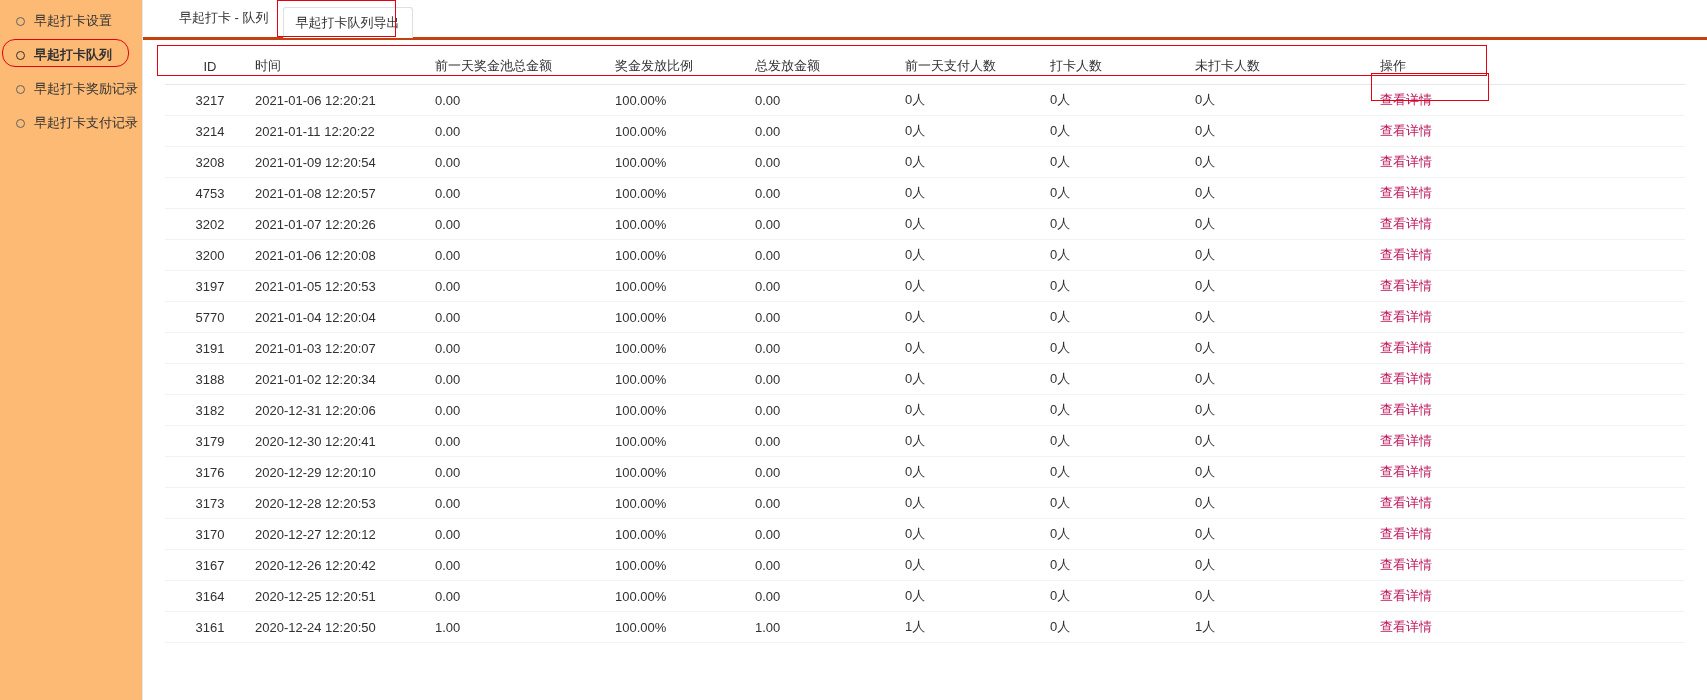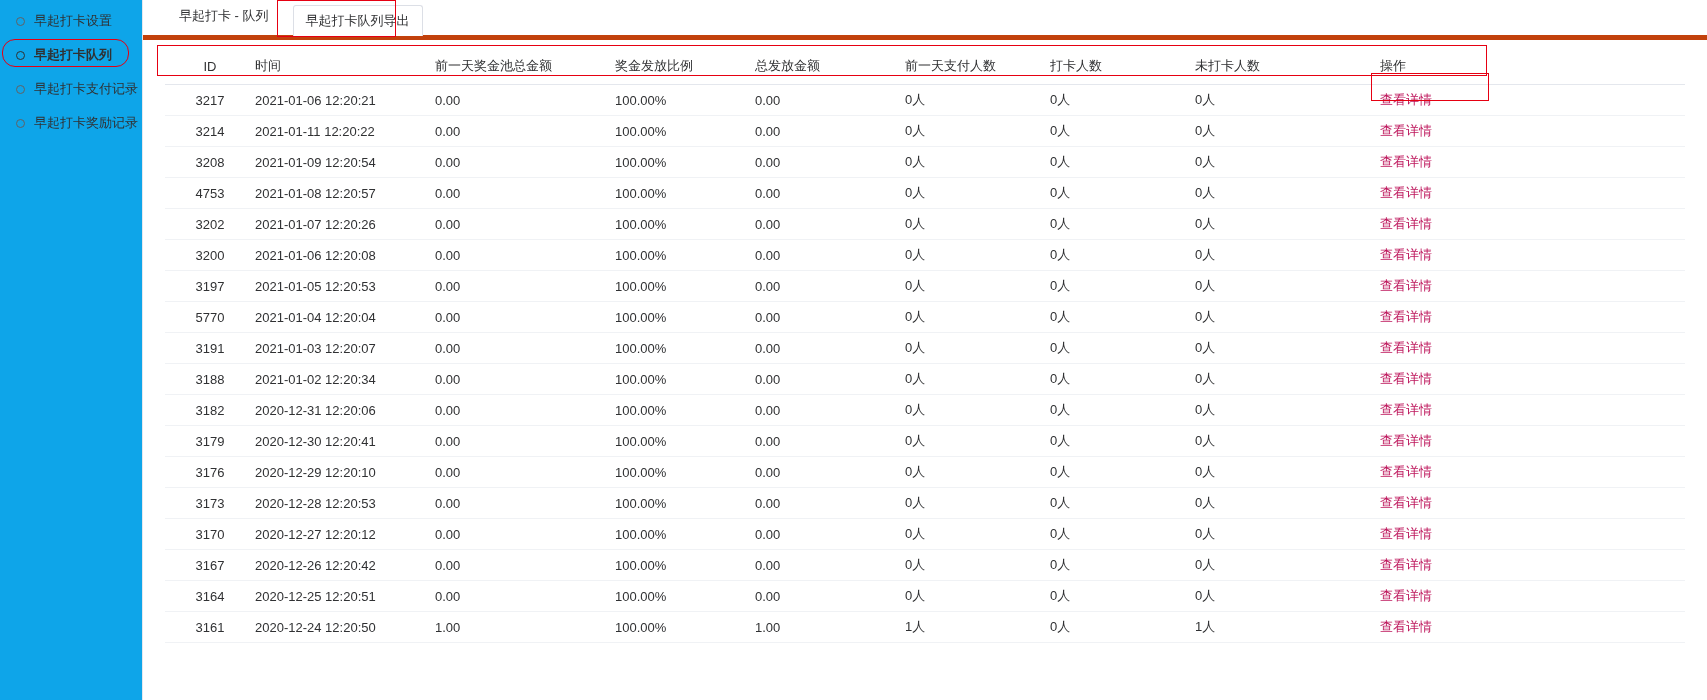--- a/index.html
+++ b/index.html
@@ -12,21 +12,21 @@
     color: #303133;
     overflow: hidden;
   }
   .app { display: flex; width: 1707px; height: 700px; position: relative; }
 
   
   .sidebar {
     width: 143px;
     min-width: 143px;
     height: 700px;
-    background: #0ea5e9;
+    background: #fdba74;
     border-right: 1px solid #e4e7ed;
     padding-top: 4px;
     position: relative;
   }
   .side-item {
     display: flex;
     align-items: center;
     height: 34px;
     padding-left: 16px;
     font-size: 13px;
@@ -53,34 +53,34 @@
   }
 
   
   .main { flex: 1; height: 700px; position: relative; background: #fff; }
 
   .tabbar {
     display: flex;
     align-items: flex-end;
     height: 40px;
     padding-left: 22px;
-    border-bottom: 5px solid #c2410c;
+    border-bottom: 3px solid #c2410c;
   }
   .tab {
     font-size: 13px;
     color: #303133;
     padding: 0 14px 10px 14px;
     cursor: pointer;
     white-space: nowrap;
   }
   .tab.btn-like {
     border: 1px solid #dcdfe6;
     border-bottom: none;
     padding: 6px 12px;
-    margin-left: 10px;
+    margin-left: 0;
     margin-bottom: -1px;
     background: #fff;
     color: #303133;
     border-radius: 3px 3px 0 0;
   }
   .tab-highlight {
     position: absolute;
     left: 134px; top: 0px;
     width: 119px; height: 37px;
     border: 1.5px solid #e60012;
@@ -141,25 +141,25 @@
     <div class="side-item">
       <span class="circ"></span>
       <span>早起打卡设置</span>
     </div>
     <div class="side-item active">
       <span class="circ"></span>
       <span>早起打卡队列</span>
     </div>
     <div class="side-item">
       <span class="circ"></span>
-      <span>早起打卡支付记录</span>
+      <span>早起打卡奖励记录</span>
     </div>
     <div class="side-item">
       <span class="circ"></span>
-      <span>早起打卡奖励记录</span>
+      <span>早起打卡支付记录</span>
     </div>
     <div class="side-highlight"></div>
   </nav>
 
   <section class="main">
 
     <div class="tabbar">
       <div class="tab">早起打卡 - 队列</div>
       <div class="tab btn-like">早起打卡队列导出</div>
     </div>

